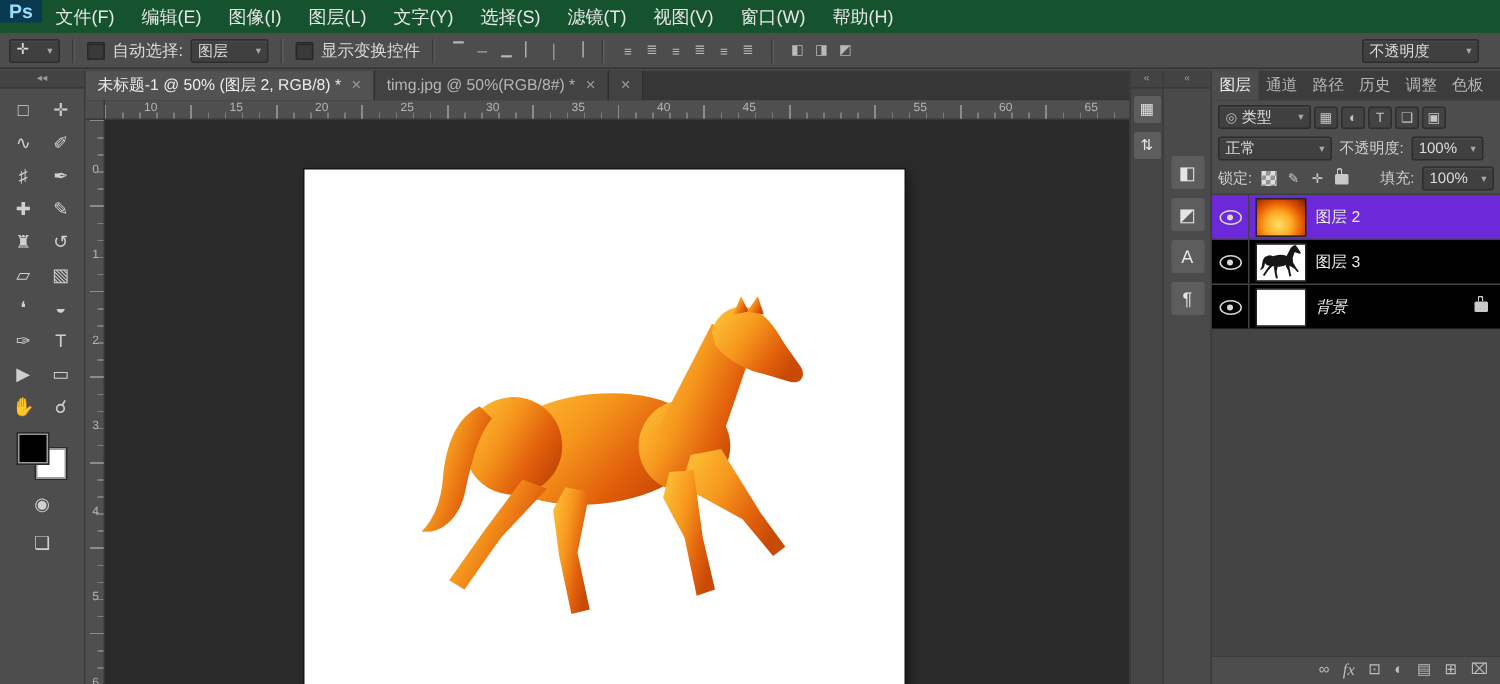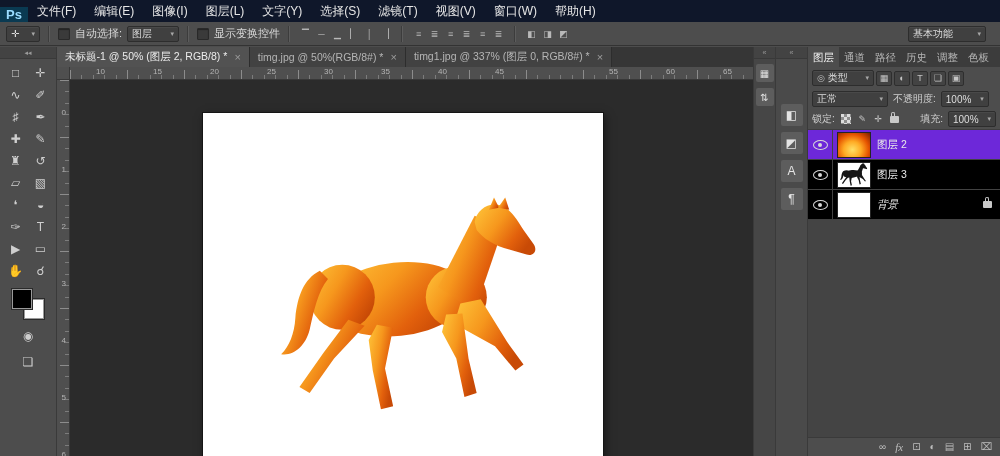--- a/index.html
+++ b/index.html
@@ -1,20 +1,20 @@
 <!DOCTYPE html>
 <html><head>
 <meta charset="utf-8">
 <style>
   html,body{margin:0;padding:0;width:1000px;height:456px;overflow:hidden;background:#2b2b2b;
     font-family:"Liberation Sans","DejaVu Sans",sans-serif;}
   .app{position:relative;width:1000px;height:456px;background:#4d4d4d;overflow:hidden;color:#dcdcdc;font-size:11px;}
 
   
-  .menubar{position:absolute;left:0;top:0;width:1000px;height:22px;background:#0f172a;border-bottom:1px solid #323232;display:flex;align-items:flex-end;}
+  .menubar{position:absolute;left:0;top:0;width:1000px;height:22px;background:#14532d;border-bottom:1px solid #323232;display:flex;align-items:flex-start;}
   .ps-logo{width:28px;background:#0a3a52;color:#9adcff;font-weight:bold;font-size:13px;display:flex;align-items:center;justify-content:center;}
   .menu-items{display:flex;align-items:stretch;}
   .menu-item{padding:0 9px;line-height:22px;font-size:12px;color:#e6e6e6;white-space:nowrap;}
 
   
   .optionsbar{position:absolute;left:0;top:22px;width:1000px;height:24px;background:#4d4d4d;border-bottom:1px solid #333;display:flex;align-items:center;gap:5px;padding:0 6px;box-sizing:border-box;}
   .dd{background:#404040;border:1px solid #2d2d2d;border-radius:2px;height:16px;display:inline-flex;align-items:center;padding:0 4px;font-size:10px;color:#ddd;box-shadow:inset 0 1px 0 rgba(255,255,255,.05);white-space:nowrap;box-sizing:border-box;}
   .dd .arr{margin-left:auto;padding-left:5px;font-size:7px;color:#a8a8a8;}
   .checkbox{width:10px;height:10px;background:#3a3a3a;border:1px solid #292929;border-radius:1px;box-shadow:inset 0 1px 1px rgba(0,0,0,.4);flex:none;}
   .opt-label{font-size:11px;color:#d8d8d8;white-space:nowrap;}
@@ -150,21 +150,21 @@
         <span class="ai">≡</span>
         <span class="ai">≣</span>
       </div>
     <div class="vsep"></div>
     <div class="align-group" id="align-g3">
         <span class="ai">◧</span>
         <span class="ai">◨</span>
         <span class="ai">◩</span>
       </div>
     <div class="dd ws-btn">
-      <span>基本功能</span>
+      <span>不透明度</span>
       <span class="arr">▾</span>
     </div>
   </div>
 
   <div class="tooldock">
     <div class="dock-head">◂◂</div>
     <div id="tool-grid">
         <span class="tool">□</span>
         <span class="tool">✛</span>
         <span class="tool">∿</span>
@@ -199,21 +199,20 @@
   <div class="tabbar" id="doc-tabs">
       <div class="tab active">
         <span class="tab-title">未标题-1 @ 50% (图层 2, RGB/8) *</span>
         <span class="tab-close">×</span>
       </div>
       <div class="tab">
         <span class="tab-title">timg.jpg @ 50%(RGB/8#) *</span>
         <span class="tab-close">×</span>
       </div>
       <div class="tab">
-        <span class="tab-title">timg1.jpg @ 337% (图层 0, RGB/8#) *</span>
         <span class="tab-close">×</span>
       </div>
     </div>
 
   <div class="ruler-corner"></div>
   <div class="hruler">
     <div class="hminor"></div>
     <div class="hmajor"></div>
     <div id="hruler-labels">
         <span class="hlab" style="left: 26px;">10</span>

